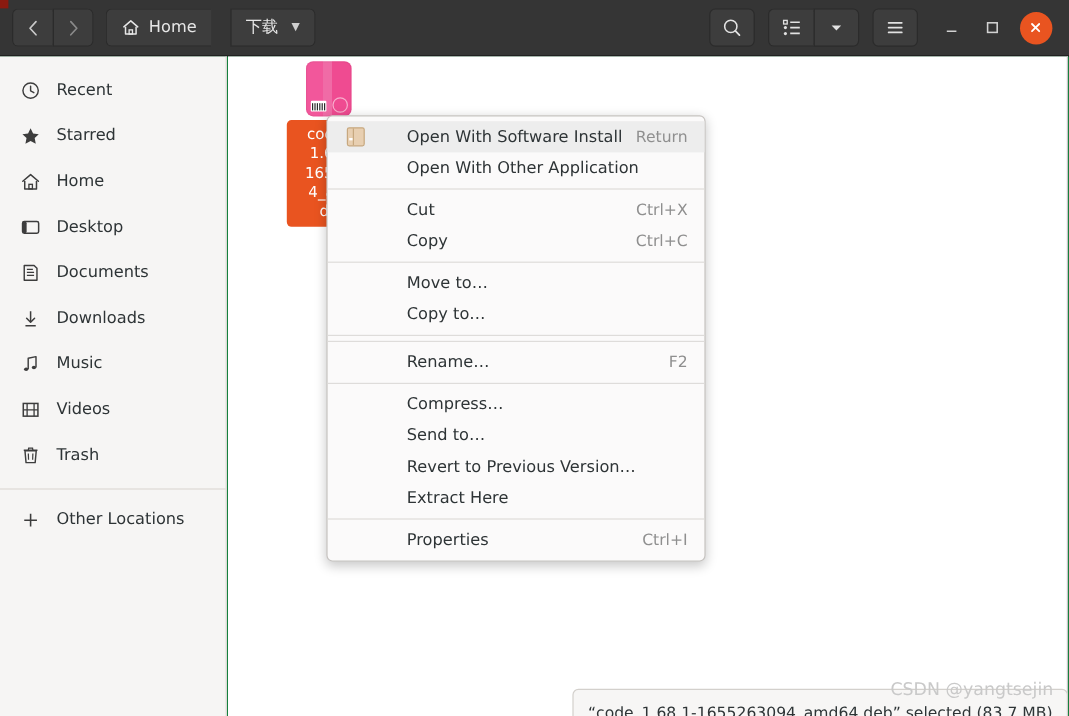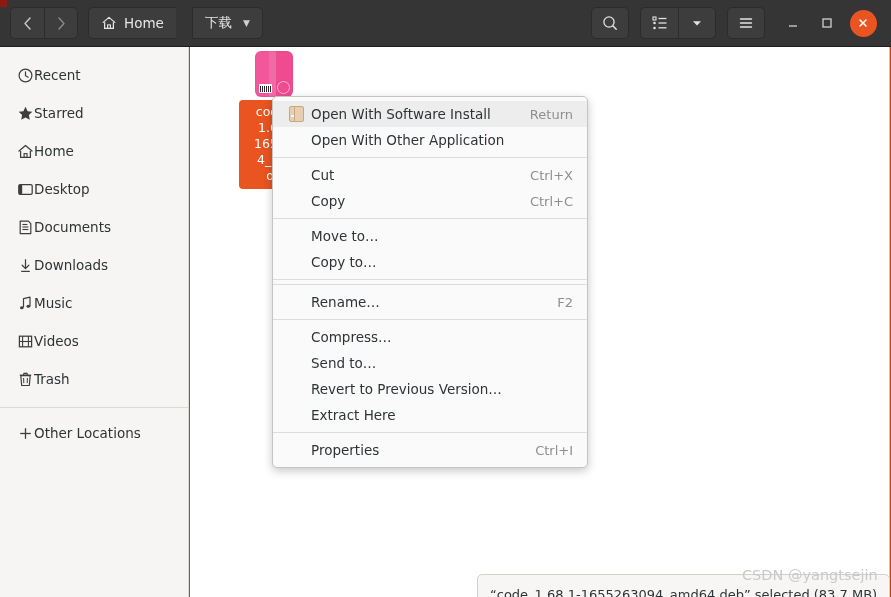--- a/index.html
+++ b/index.html
@@ -5,21 +5,21 @@
   * { box-sizing: border-box; margin: 0; padding: 0; }
   html, body {
     width: 891px; height: 597px;
     overflow: hidden;
     background: #ffffff;
     font-family: "DejaVu Sans", "Liberation Sans", sans-serif;
   }
   #app {
     position: relative;
     width: 891px; height: 597px;
-    background: #c2410c;
+    background: #15803d;
     overflow: hidden;
   }
 
   
   .headerbar {
     position: absolute; left: 0; top: 0;
     width: 891px; height: 47px;
     background: #353535;
     border-bottom: 1px solid #1d1d1d;
     display: flex; align-items: center;
@@ -78,21 +78,21 @@
   
   .sidebar {
     position: absolute; left: 0; top: 47px;
     width: 189px; height: 550px;
     background: #f6f5f4;
     border-right: 1px solid #dcdad5;
     padding-top: 9px;
   }
   .sb-item {
     height: 38px; display: flex; align-items: center;
-    padding-left: 16px; 
+    padding-left: 16px; gap: 13px;
     color: #2e3436; font-size: 13.5px; cursor: pointer;
   }
   .sb-ico { width: 18px; height: 18px; display:flex; align-items:center; justify-content:center; color:#3d3d3d; flex: 0 0 18px; }
   .sb-sep { height: 1px; background: #dcdad5; margin: 9px 0 6px 0; }
 
   
   .main {
     position: absolute; left: 190px; top: 47px;
     width: 700px; height: 550px;
     background: #ffffff;
@@ -145,21 +145,21 @@
     z-index: 40;
   }
   .mi {
     height: 26px; display: flex; align-items: center;
     padding: 0 14px 0 14px;
     font-size: 13.5px; color: #2e3436; cursor: pointer;
     position: relative;
   }
   .mi.hl { background: #ededed; }
   .mi .mi-ico { width: 18px; flex: 0 0 18px; display:flex; align-items:center; justify-content:center; margin-right: 6px; }
-  .mi .mi-label { flex: 1 1 auto; white-space: nowrap; }
+  .mi .mi-label { flex: 1 1 auto; white-space: nowrap; margin-left: 28px; }
   .mi .mi-accel { color: #8f8f8f; font-size: 13px; white-space: nowrap; }
   .msep { height: 1px; background: #dedcda; margin: 4px 0; }
 
   .swicon { width: 15px; height: 16px; border-radius: 2px;
     background: #e8cfb1; border: 1px solid #c7a87f; position: relative; }
   .swicon:after { content:""; position:absolute; left:4px; top:0; width:1px; height:100%; background:#c7a87f; }
   .swicon:before { content:""; position:absolute; left:1px; top:8px; width:3px; height:2px; background:#fff; }
 
   
   .statusbar {

